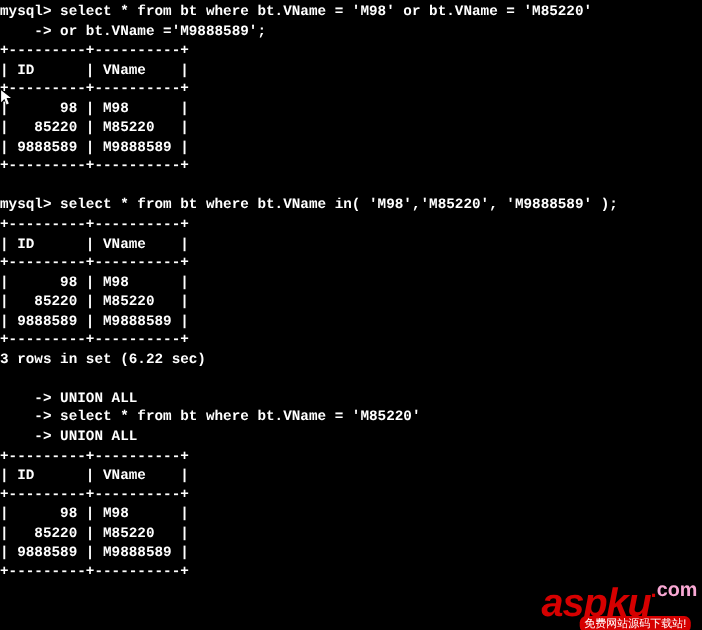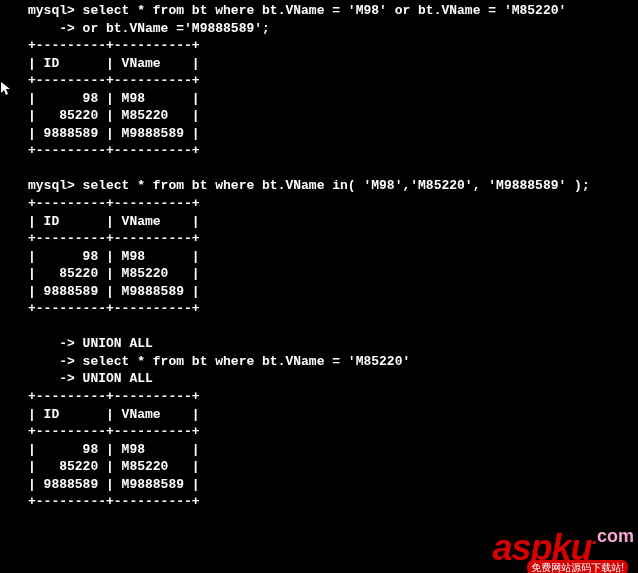--- a/index.html
+++ b/index.html
@@ -15,21 +15,20 @@
       line-height: 1.35;
       font-weight: bold;
       width: 638px;
       height: 573px;
       overflow: hidden;
       position: relative;
       padding: 2px 0 0 0;
     }
     .line {
       white-space: pre;
-      padding-left: 28px;
     }
     .logo {
       position: absolute;
       bottom: 0;
       right: 4px;
       display: flex;
       align-items: flex-start;
       font-family: Arial, sans-serif;
     }
     .logo-main {
@@ -86,20 +85,21 @@
   <div class="line"> </div>
 
   <div class="line">mysql&gt; select * from bt where bt.VName in( 'M98','M85220', 'M9888589' );</div>
   <div class="line">+---------+----------+</div>
   <div class="line">| ID      | VName    |</div>
   <div class="line">+---------+----------+</div>
   <div class="line">|      98 | M98      |</div>
   <div class="line">|   85220 | M85220   |</div>
   <div class="line">| 9888589 | M9888589 |</div>
   <div class="line">+---------+----------+</div>
+  <div class="line">3 rows in set (6.22 sec)</div>
   <div class="line"> </div>
 
   <div class="line">    -&gt; UNION ALL</div>
   <div class="line">    -&gt; select * from bt where bt.VName = 'M85220'</div>
   <div class="line">    -&gt; UNION ALL</div>
   <div class="line">+---------+----------+</div>
   <div class="line">| ID      | VName    |</div>
   <div class="line">+---------+----------+</div>
   <div class="line">|      98 | M98      |</div>
   <div class="line">|   85220 | M85220   |</div>

